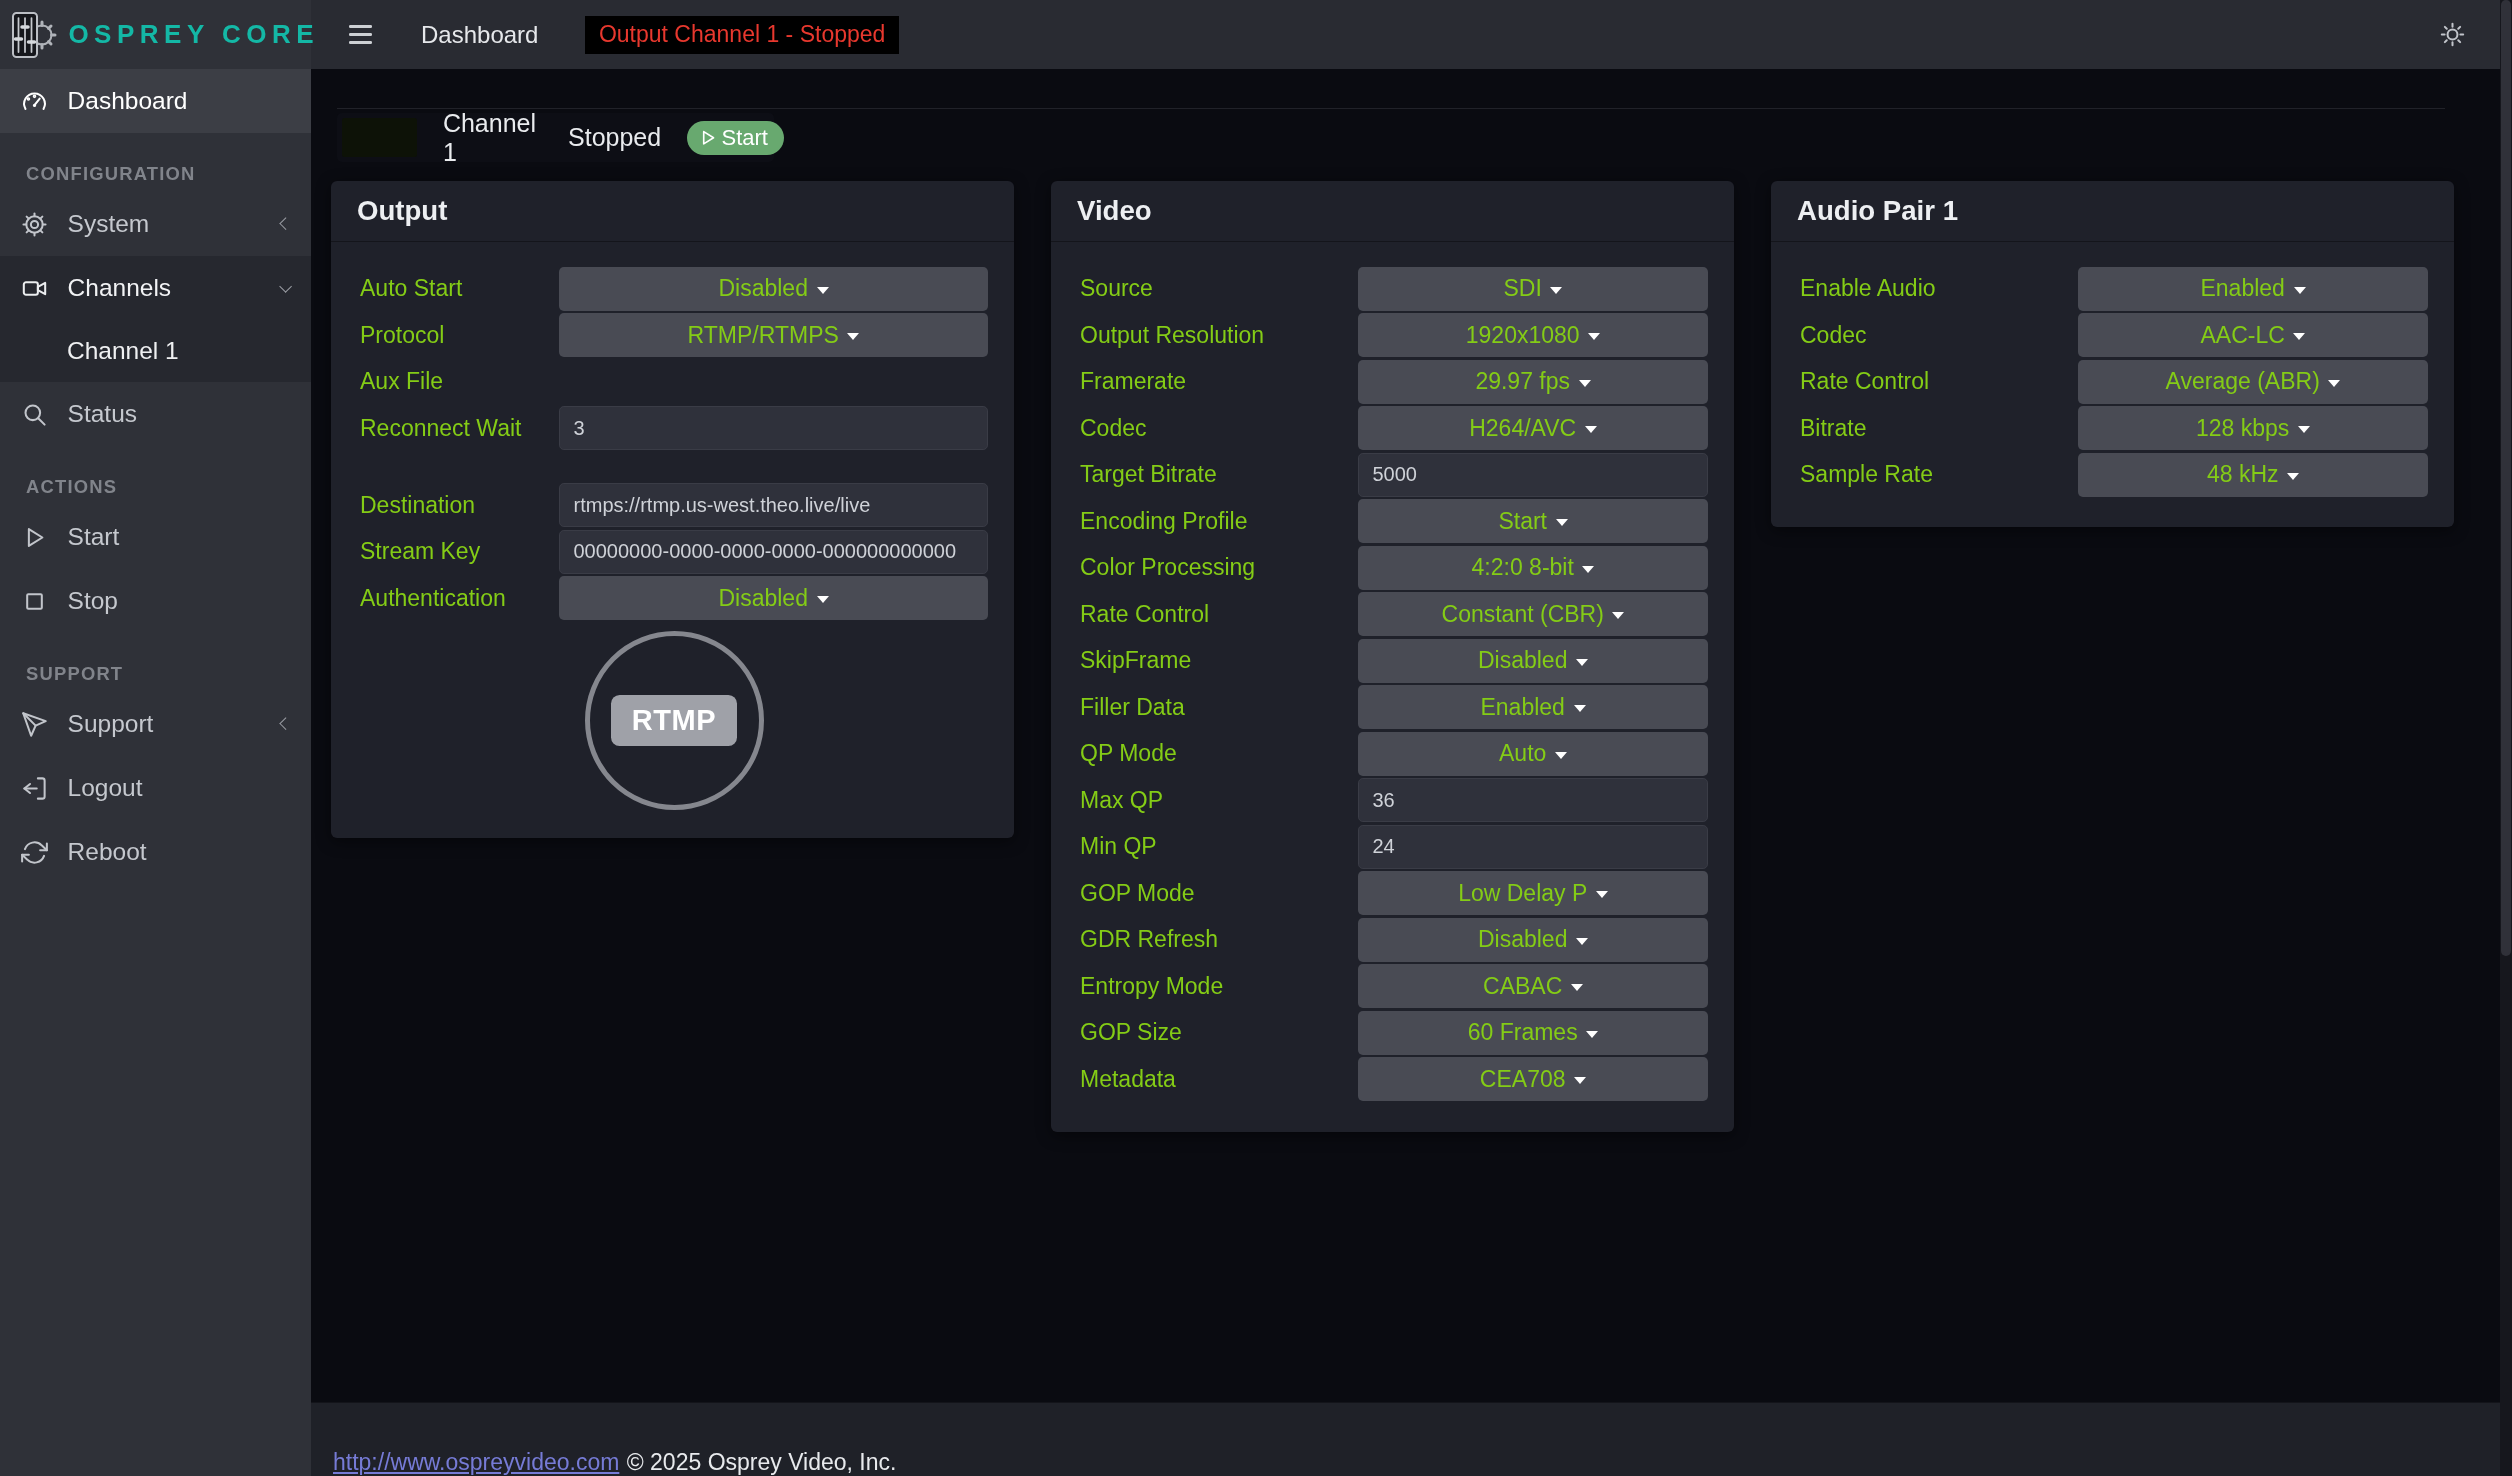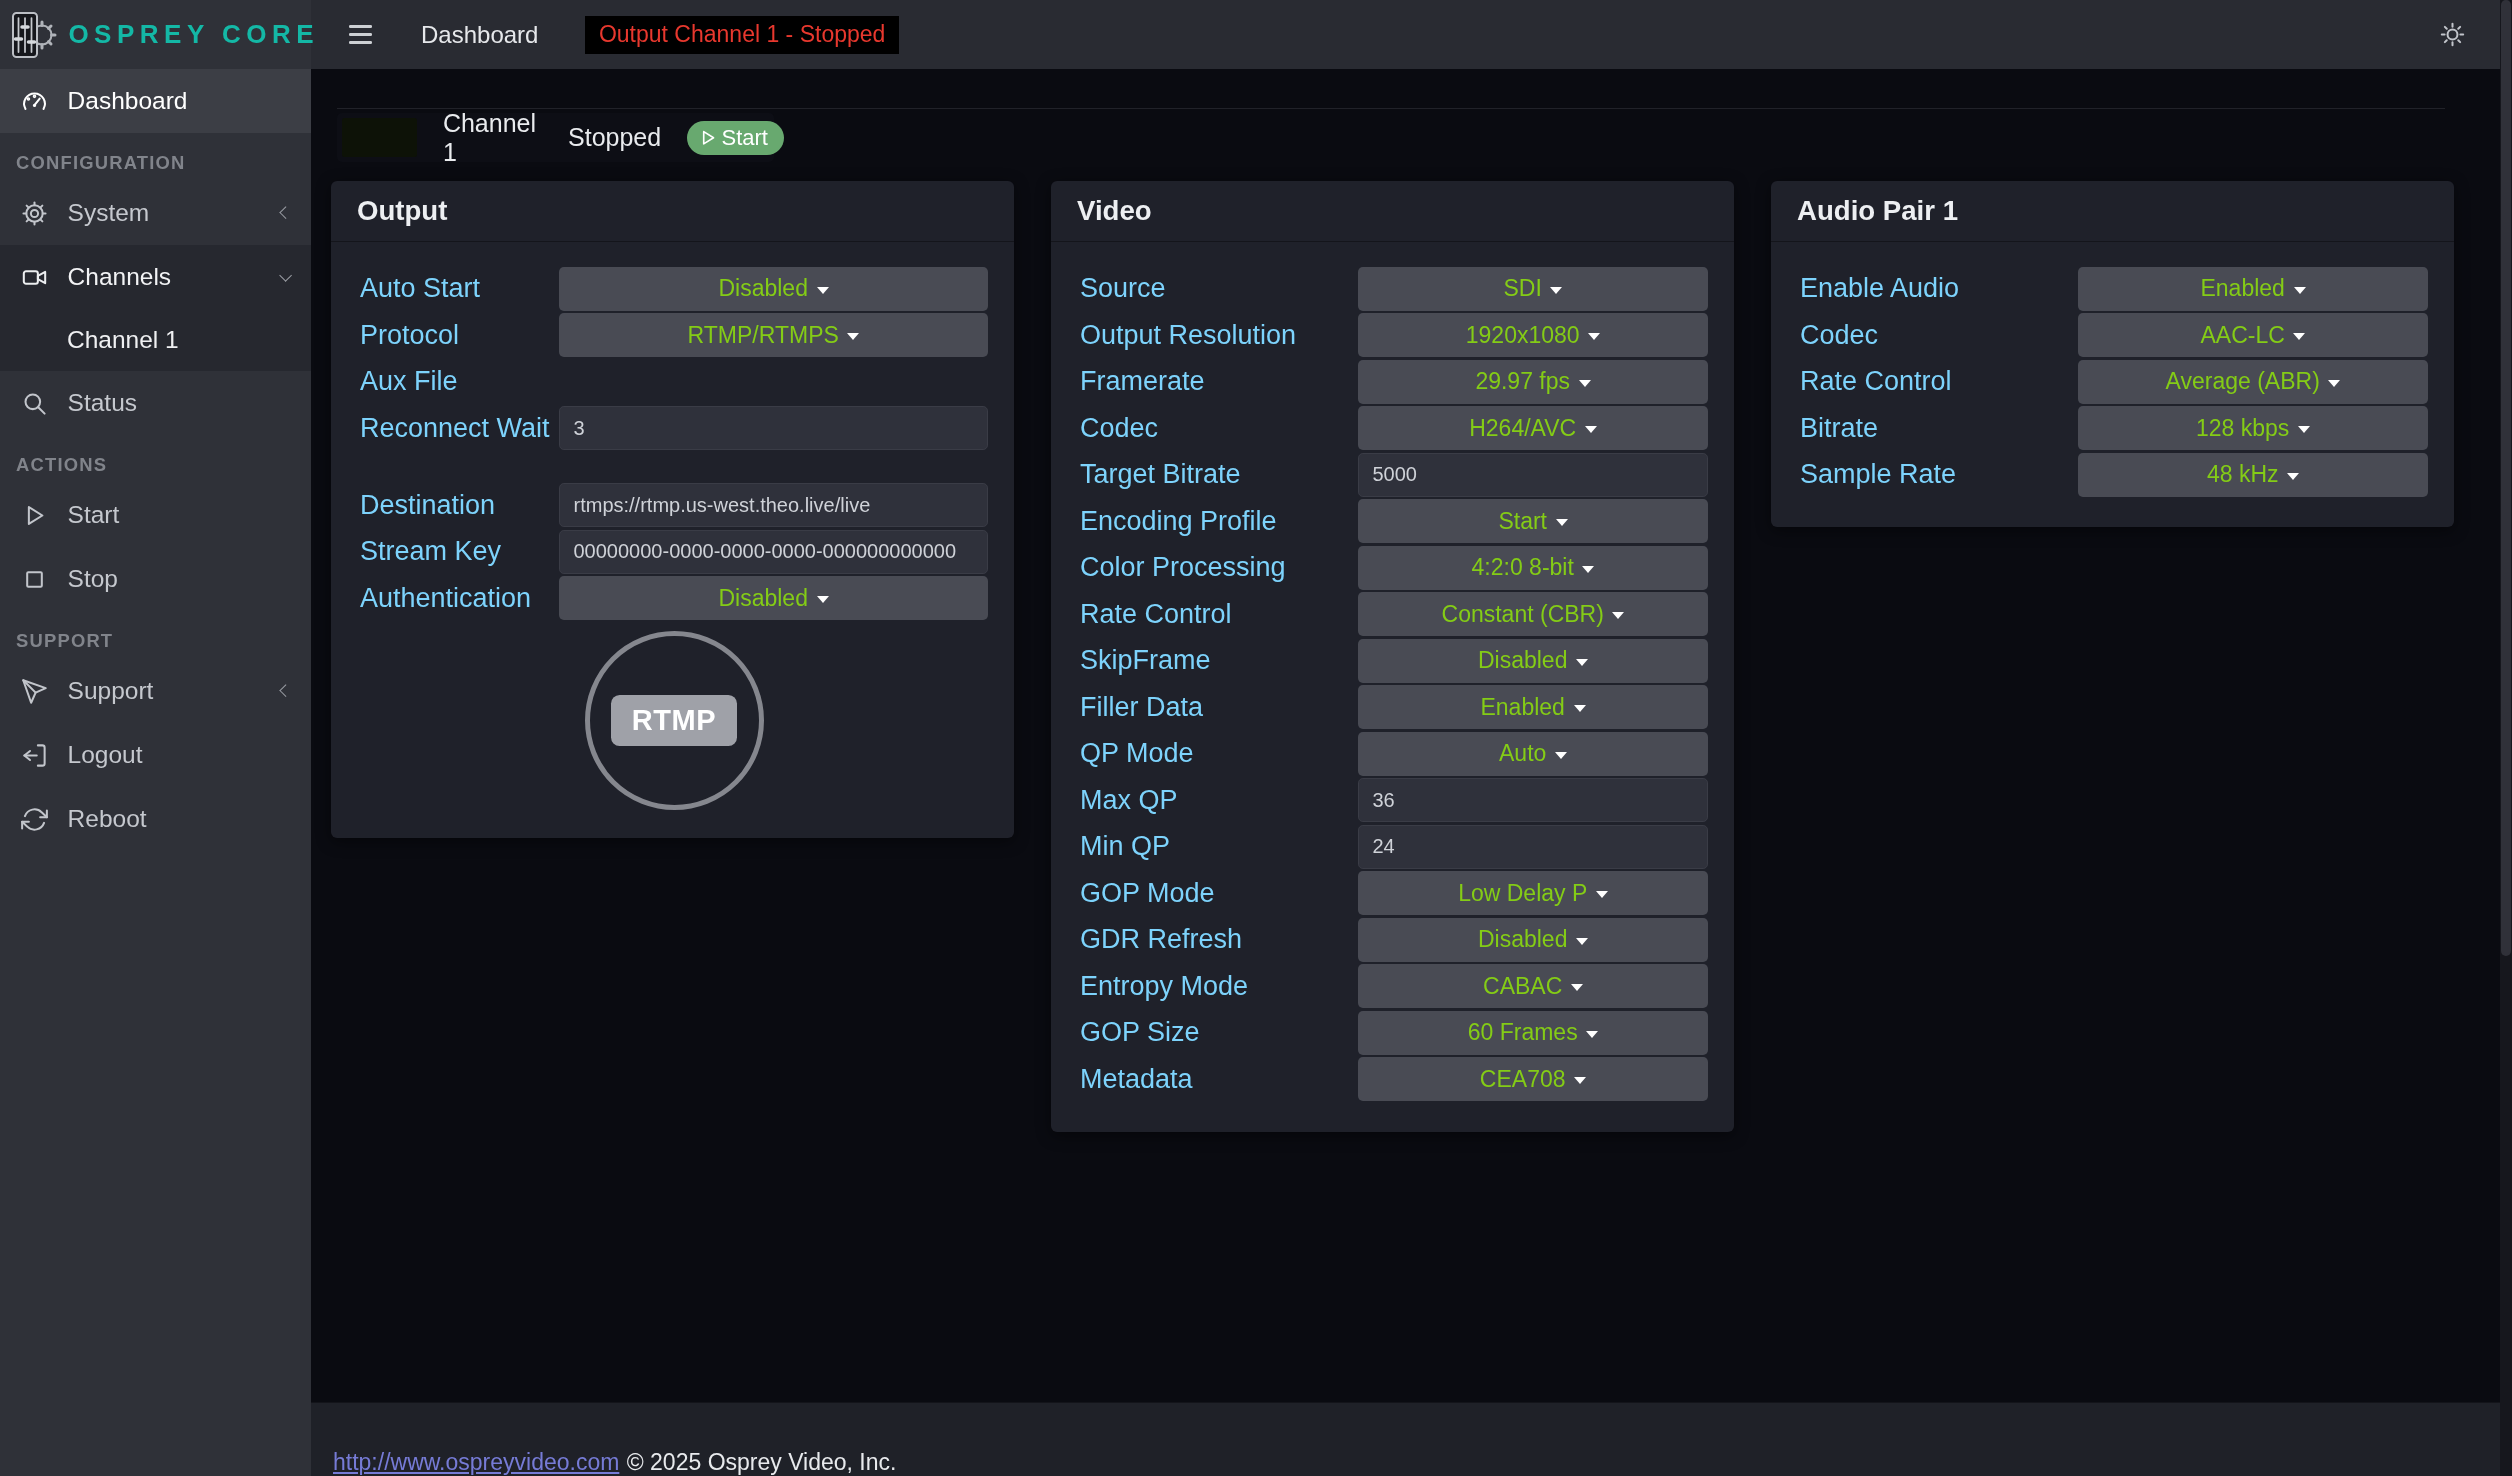--- a/index.html
+++ b/index.html
@@ -18,21 +18,21 @@
   .theme svg{width:28px;height:28px;fill:none;stroke:#c9ccd1;stroke-width:1.7;stroke-linecap:round}
 
   .sidebar{position:absolute;left:0;top:69px;bottom:0;width:311px;background:#2f3138;z-index:4}
   .side-item{height:64px;display:flex;align-items:center;padding:0 17px 0 21px;
     color:#c5c8ce;font-size:24.5px;cursor:pointer;white-space:nowrap}
   .side-item .lbl{margin-left:19.6px}
   .side-item.active{background:#3c3e45;color:#fff}
   .side-item.active .icon svg{stroke:#fff}
   .side-item.open{color:#f2f3f5}
   .side-item.open .icon svg{stroke:#eceef0}
-  .side-section{margin-top:12px;height:36px;padding-left:16px;font-size:18.4px;font-weight:700;
+  .side-section{margin-top:23px;height:36px;padding-left:26px;font-size:18.4px;font-weight:700;
     letter-spacing:1.2px;color:#81848b;display:flex;align-items:center}
   .side-group{background:#26282f}
   .side-subitem{height:62px;display:flex;align-items:center;padding-left:67px;
     color:#eff0f2;font-size:24.5px;cursor:pointer}
   .icon{display:inline-flex}
   .icon svg{width:27px;height:27px;fill:none;stroke:#c2c5cb;stroke-width:1.8;
     stroke-linecap:round;stroke-linejoin:round}
   .chev-wrap{margin-left:auto;display:inline-flex;padding-right:3.7px}
   .chev{width:9.2px;height:9.2px;border:solid #9a9da4;border-width:0 1.8px 1.8px 0;display:inline-block}
   .chev.left{transform:rotate(135deg)}
@@ -50,21 +50,21 @@
     cursor:pointer;font-family:inherit}
   .btn-start svg{width:19.6px;height:19.6px;fill:none;stroke:#fff;stroke-width:2;stroke-linejoin:round}
 
   .cards{position:absolute;left:20px;top:112px;display:flex;gap:37px;align-items:flex-start}
   .card{width:683px;background:#1f212a;border-radius:6.1px;box-shadow:0 3.7px 14.7px rgba(0,0,0,.45)}
   .card-head{height:61px;display:flex;align-items:center;padding-left:26px;
     border-bottom:1.2px solid #14151b;font-size:27.6px;font-weight:700;color:#edeff2}
   .card-body{padding:24.5px 26px 28px 29px}
   .form-row{display:flex;align-items:center;margin-bottom:2.5px;height:44px}
   .form-row.gap{margin-top:33px}
-  .flabel{font-size:27px;color:#7dd3fc;white-space:nowrap}
+  .flabel{font-size:23px;color:#84cc16;white-space:nowrap}
   .ctrl{margin-left:auto}
   .select-btn{height:44px;border-radius:4.9px;background:#494b54;display:flex;align-items:center;
     justify-content:center;color:#84cc16;font-size:23px;cursor:pointer;white-space:nowrap}
   .select-btn span[data-bind]{margin-right:8.6px}
   .caret{width:0;height:0;border-left:6.1px solid transparent;border-right:6.1px solid transparent;
     border-top:7.4px solid #fff;margin-top:3.1px}
   .text-input{height:44px;border-radius:4.9px;background:#2f313b;border:0.6px solid #3a3c46;
     color:#cfd2d8;font-size:20px;padding:0 13.5px;font-family:inherit;outline:none;white-space:nowrap;overflow:hidden}
   .card:nth-child(1) .ctrl{width:429px}
   .card:nth-child(2) .ctrl,.card:nth-child(3) .ctrl{width:350px}

